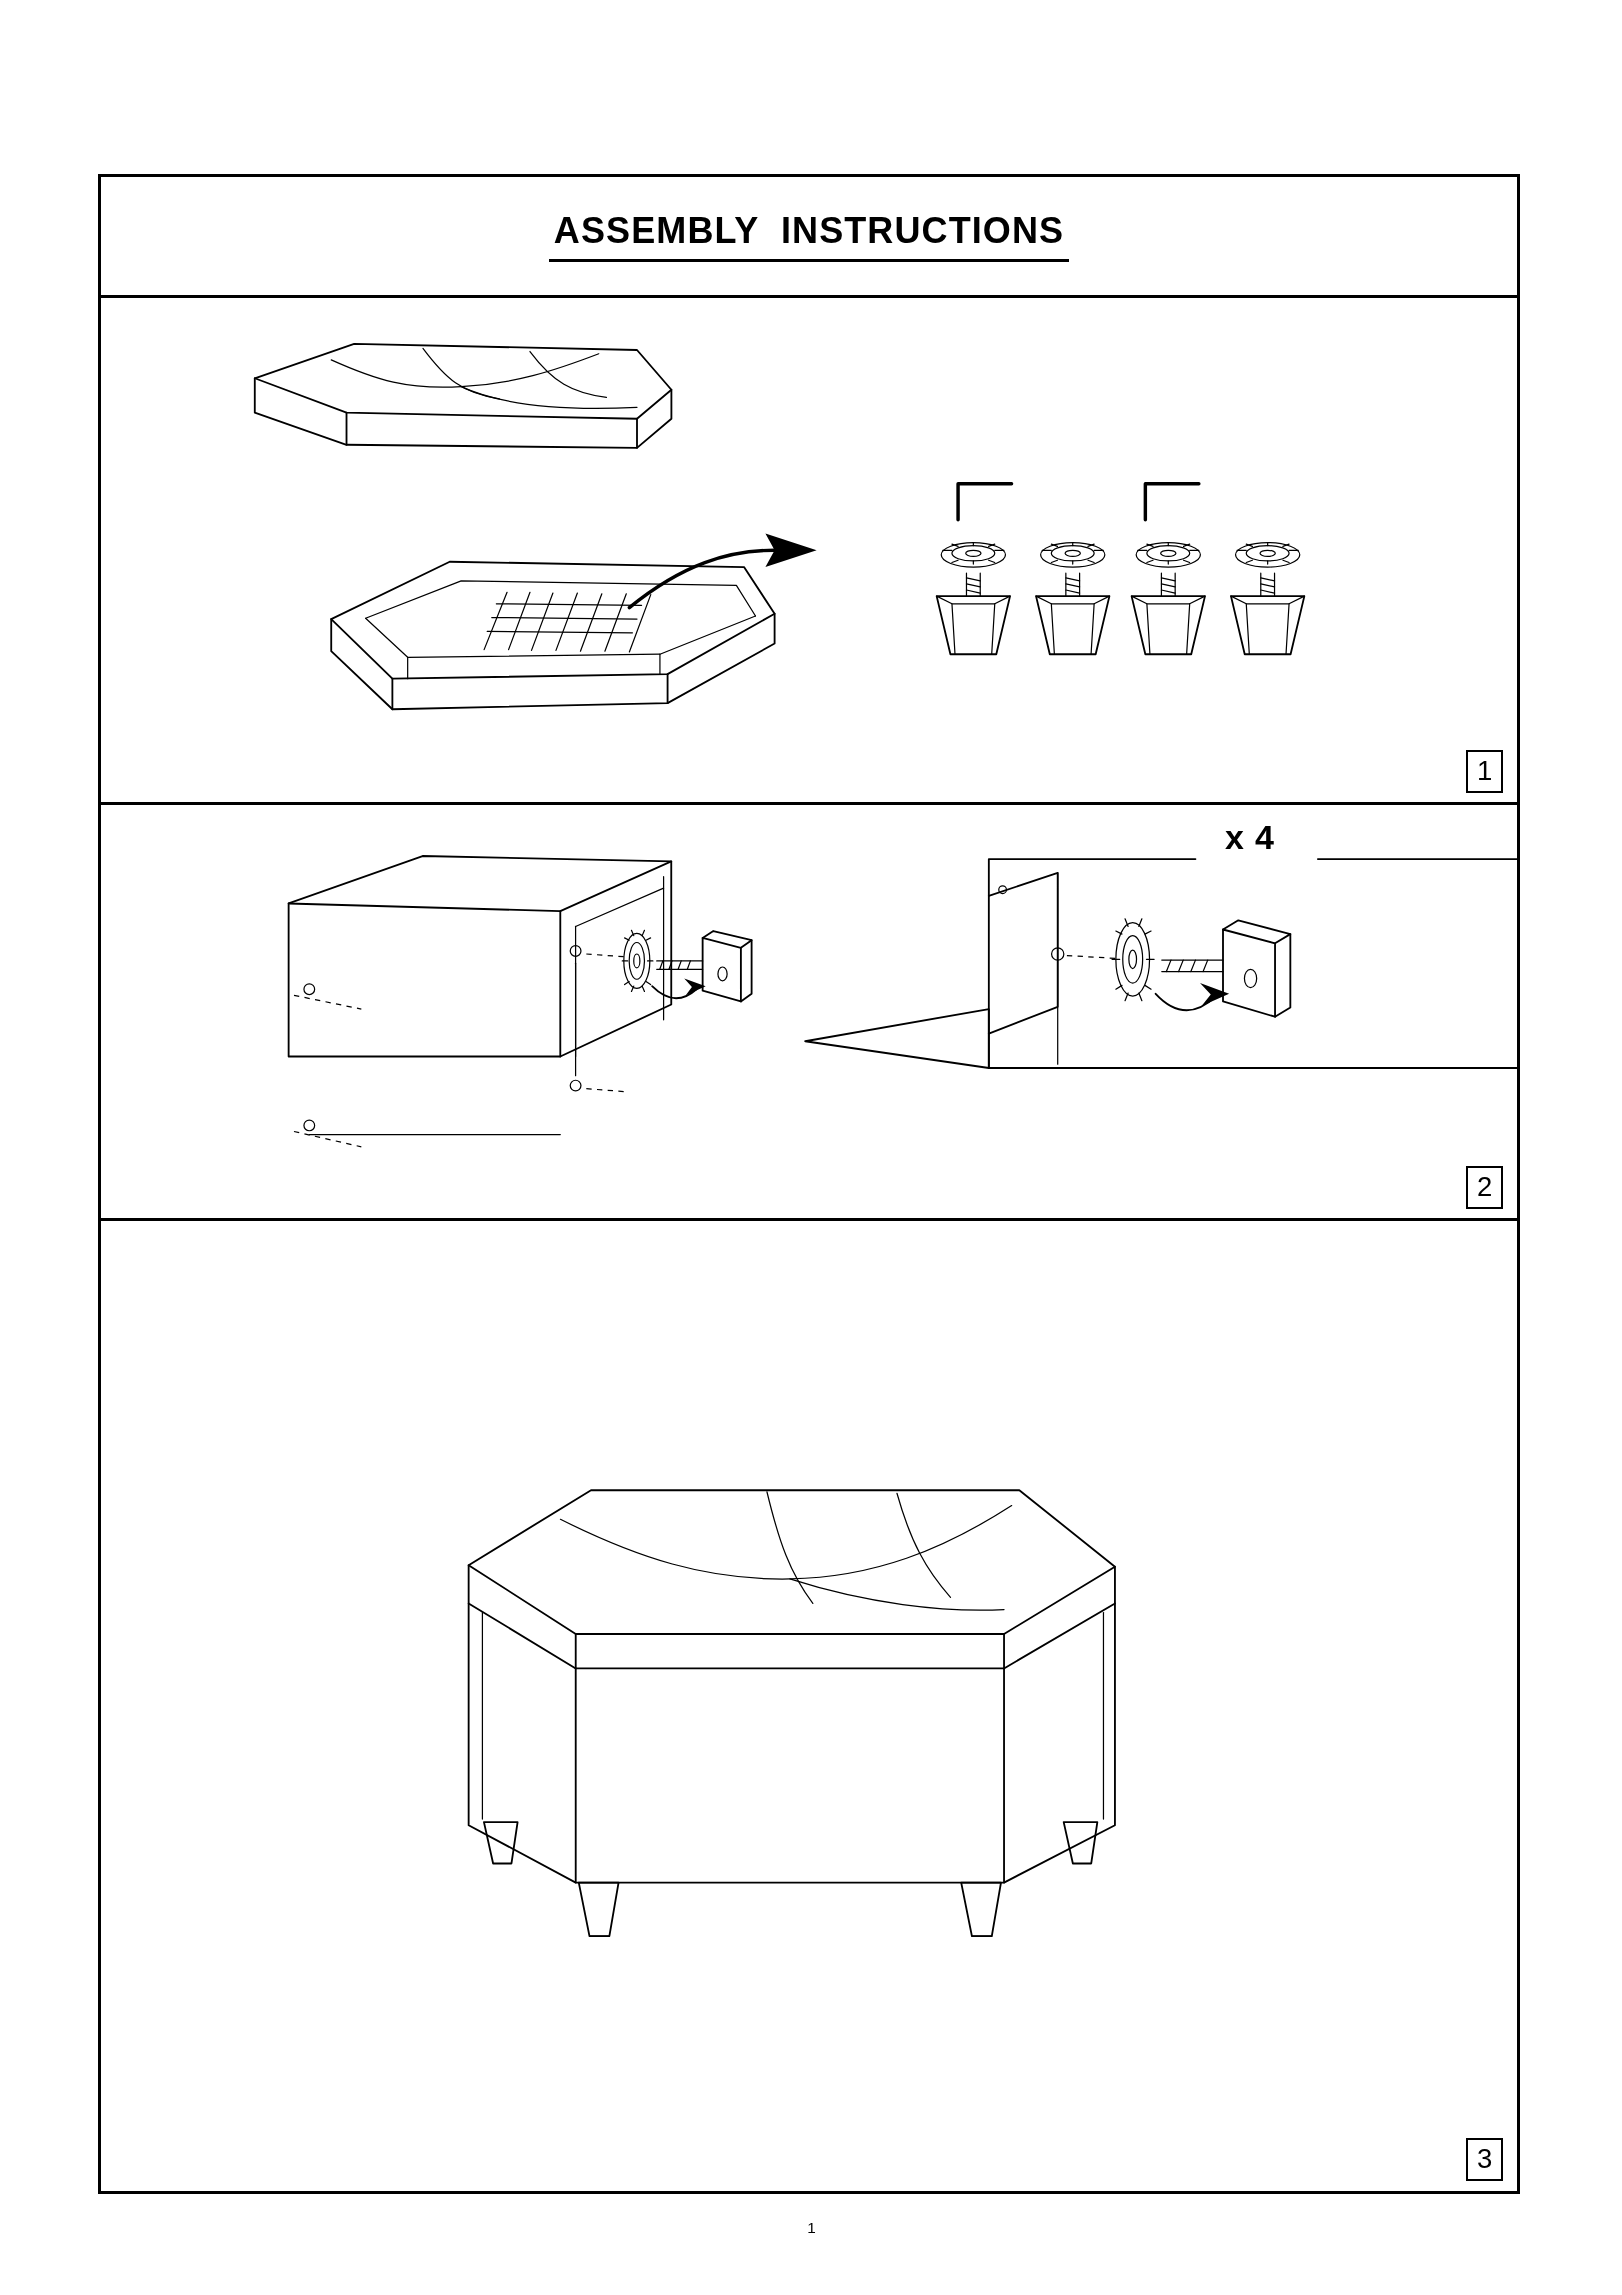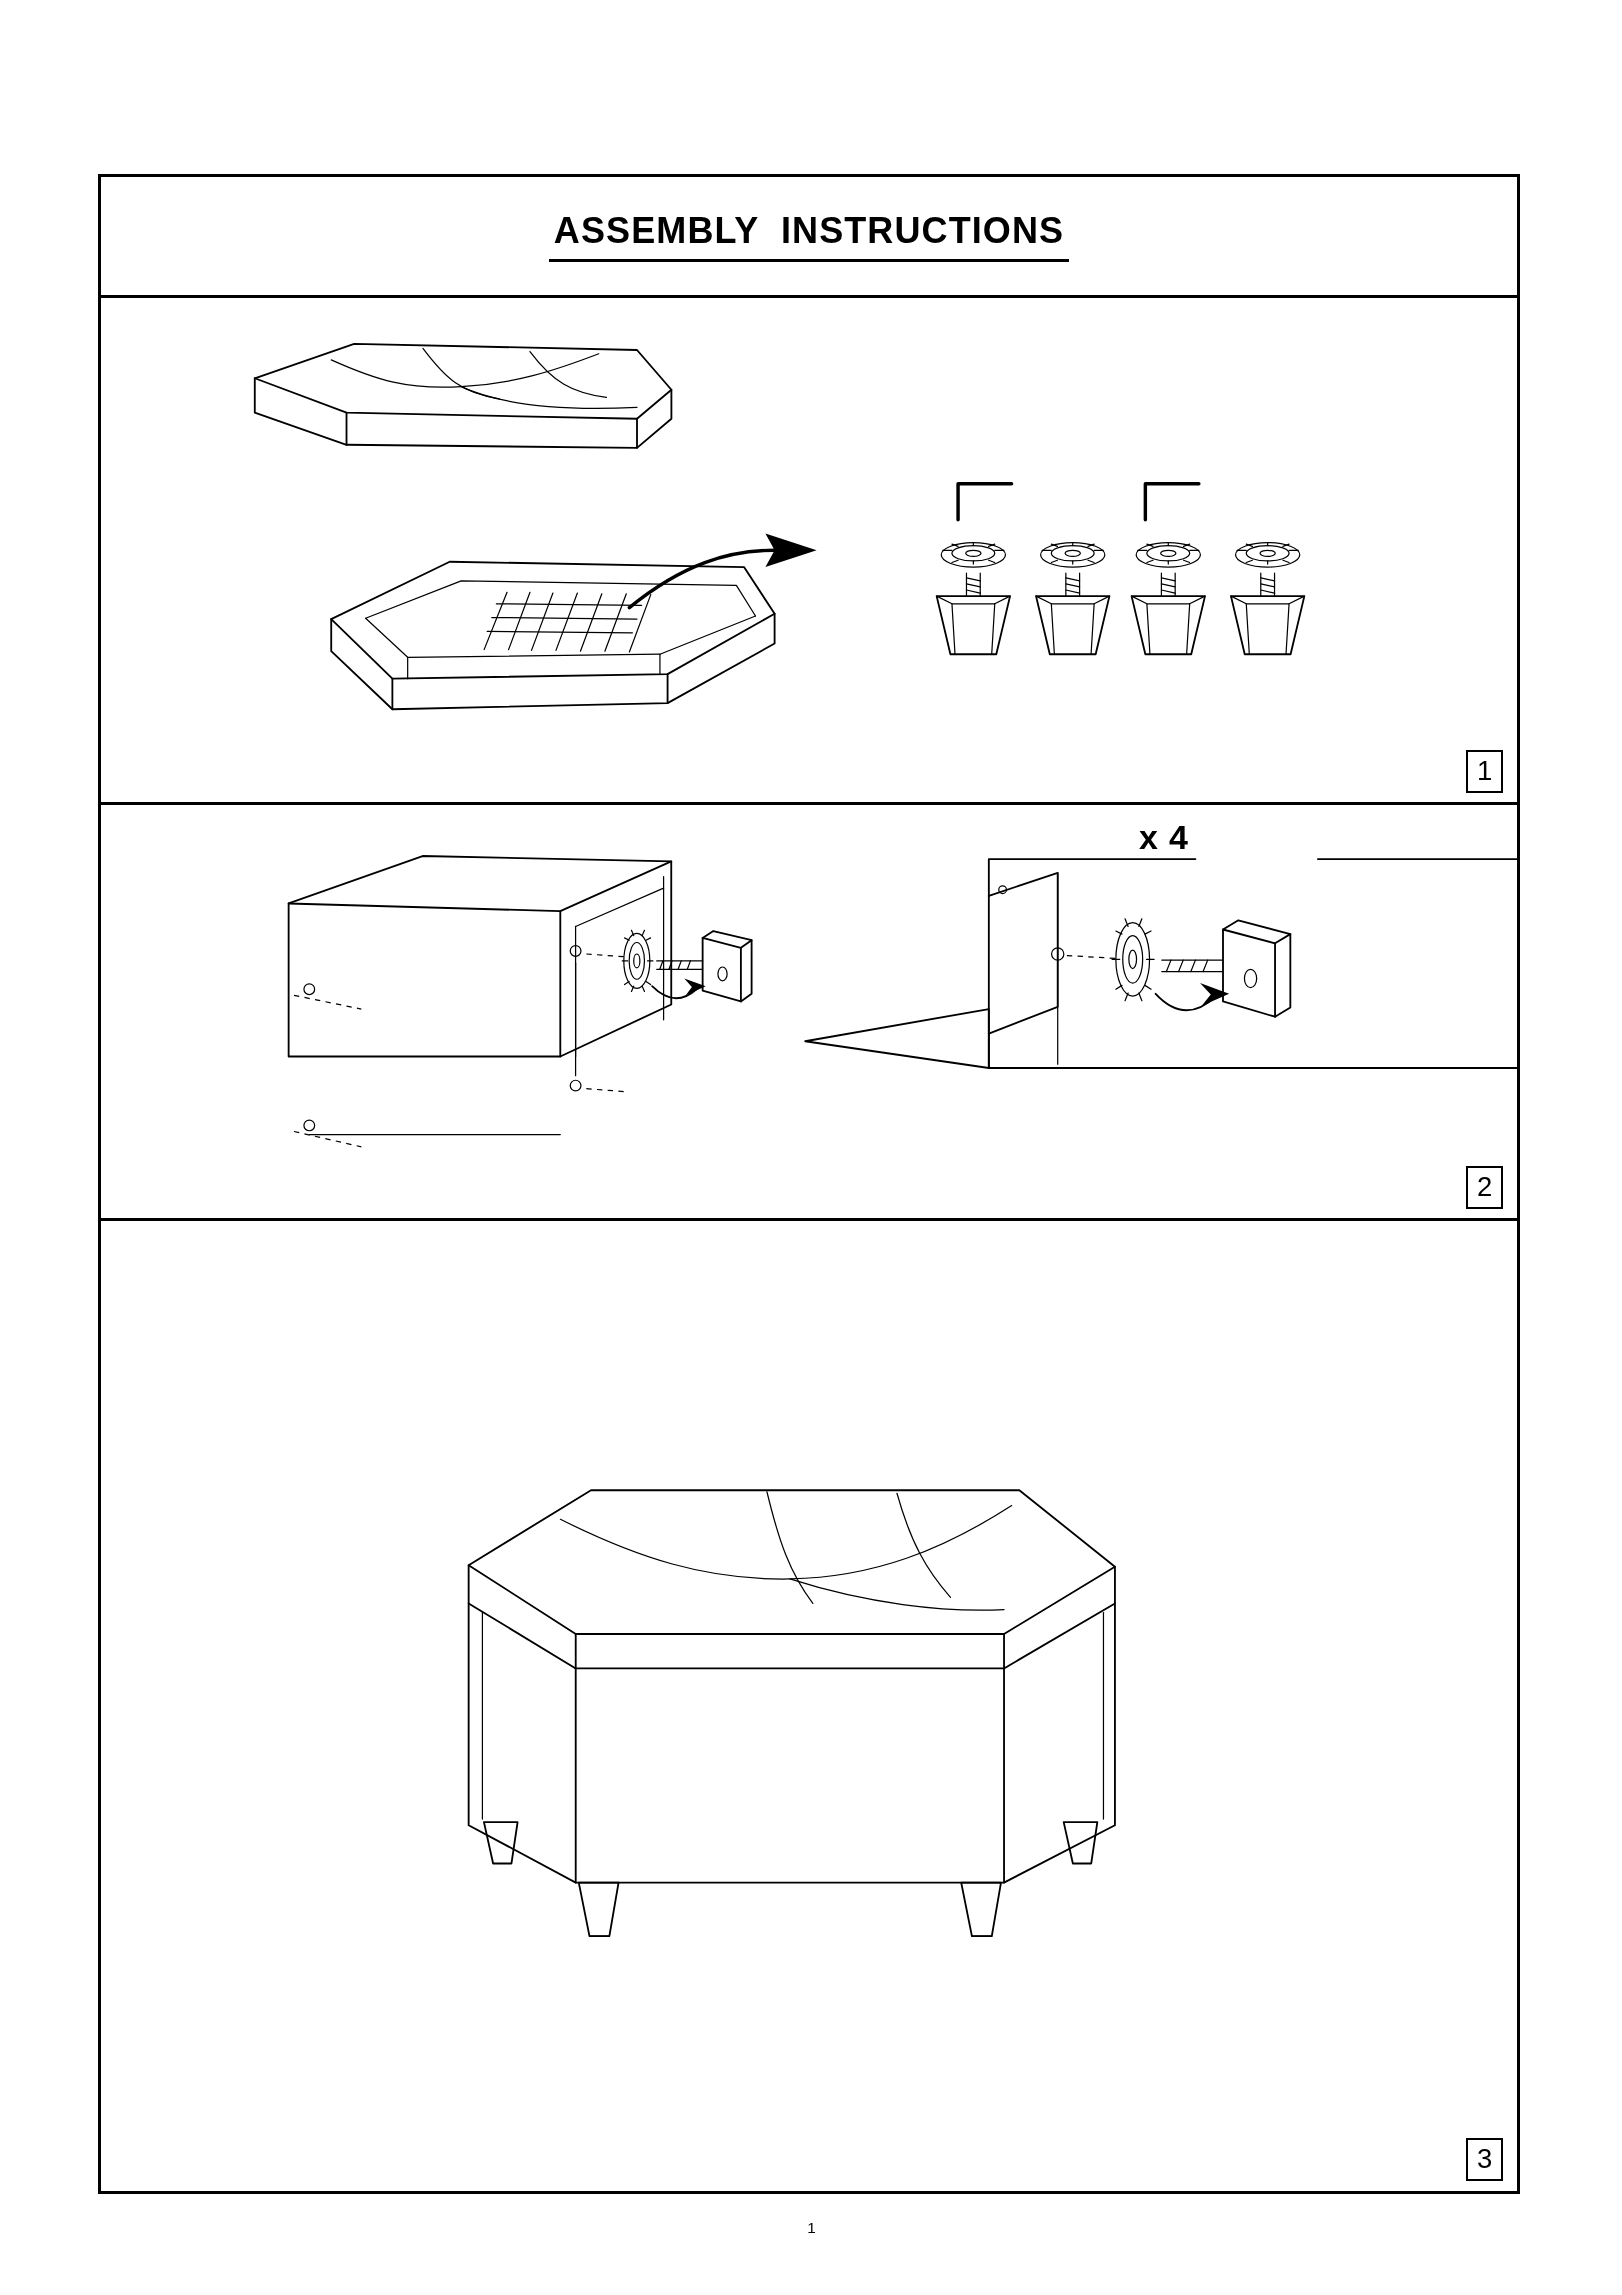--- a/index.html
+++ b/index.html
@@ -286,21 +286,21 @@
         <g>
           <path class="ln-thin" d="M1386,204 L1466,204 M1386,219 L1466,219"></path>
           <path class="ln-thin" d="M1398,204 L1392,219 M1414,204 L1408,219 M1430,204 L1424,219 M1446,204 L1440,219"></path>
           <path class="ln" d="M1466,164 L1534,182 L1534,278 L1466,258 Z"></path>
           <path class="ln" d="M1466,164 L1486,152 L1554,170 L1534,182"></path>
           <path class="ln" d="M1554,170 L1554,266 L1534,278"></path>
           <ellipse class="ln-thin" cx="1502" cy="228" rx="8" ry="12"></ellipse>
         </g>
       </svg>
 
-      <div class="x4-label" style="left: 1038px; top: 13.8px;">x 4</div>
+      <div class="x4-label" style="left: 1124px; top: 13.8px;">x 4</div>
       <div class="step-num">2</div>
     </div>
 
     <div class="step step-3">
       <svg width="1416" height="966" viewBox="0 0 1850 1263">
         <g>
 
           <path class="ln" d="M480,450 L640,352 L1200,352 L1325,452 L1325,500 L1180,585 L620,585 L480,500 Z"></path>
           <path class="ln" d="M480,450 L620,540 L1180,540 L1325,452"></path>
           <path class="ln" d="M620,540 L620,585"></path>

